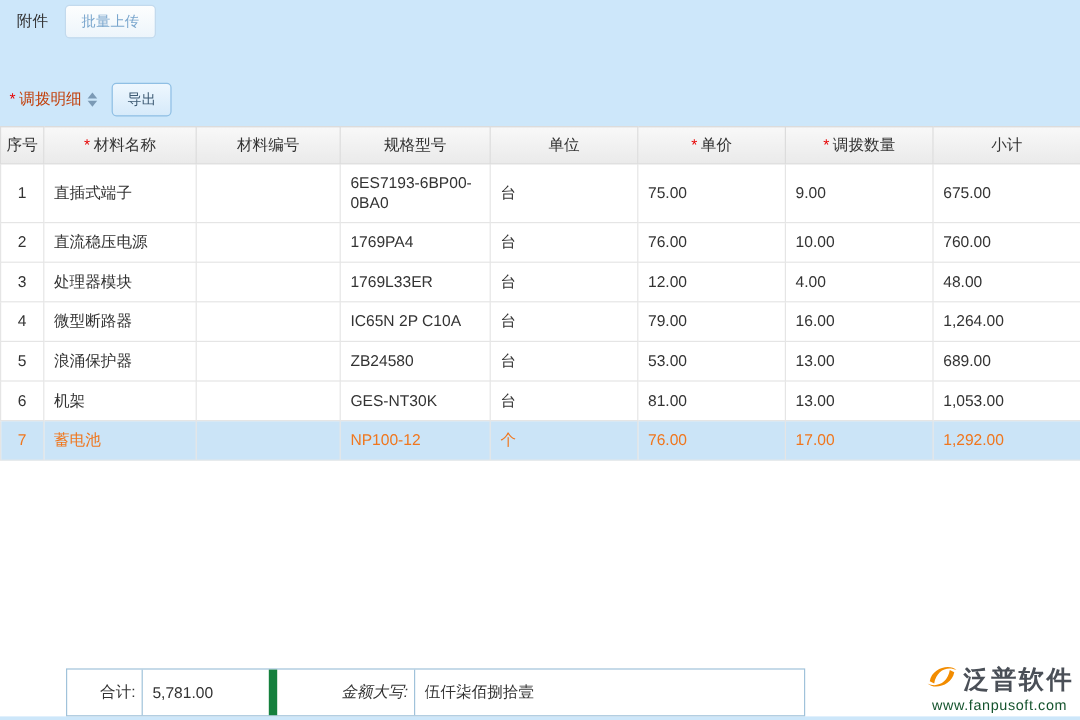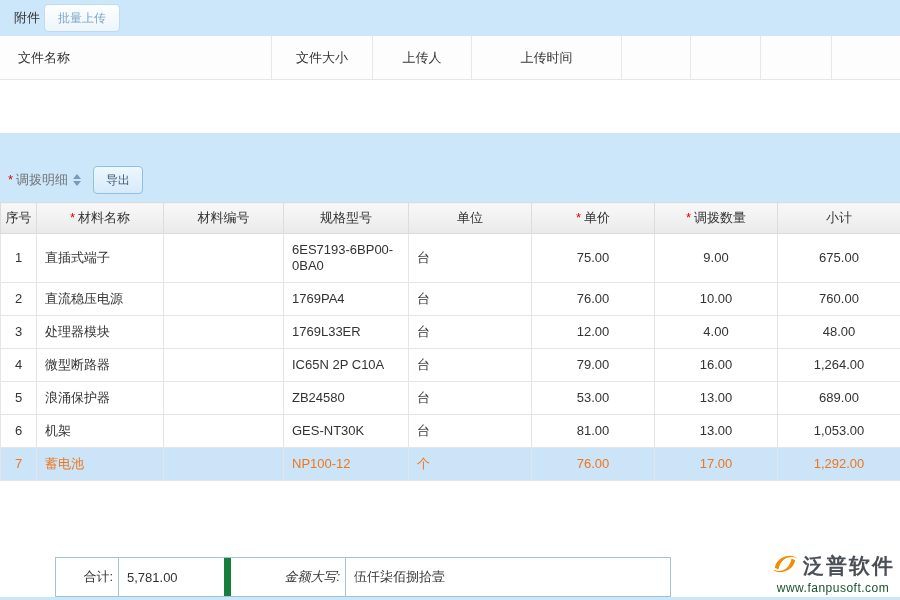--- a/index.html
+++ b/index.html
@@ -5,59 +5,59 @@
   * { margin:0; padding:0; box-sizing:border-box; }
   html,body { width:900px; height:600px; }
   body {
     font-family:"Liberation Sans","DejaVu Sans",sans-serif;
     font-size:13px; color:#333;
     background:#cde7fa; overflow:hidden;
   }
   .page { width:900px; height:600px; display:flex; flex-direction:column; position:relative; }
 
   
-  .topbar { height:36px; display:flex; align-items:center; padding-left:14px; gap:4px; flex:0 0 auto; }
+  .topbar { height:36px; display:flex; align-items:center; padding-left:14px; gap:14px; flex:0 0 auto; }
   .sec-label { color:#333; }
   .btn { font-family:inherit; font-size:12px; cursor:pointer; border-radius:4px; line-height:1; }
   .btn-upload { padding:7px 13px; background:linear-gradient(#fdfefe,#edf5fb); border:1px solid #c3daed; color:#7aa6cd;font-family:Liberation Serif, serif; }
 
   
   .att { background:#fff; height:97px; flex:0 0 auto; }
   .att-header { display:flex; height:44px; border-bottom:1px solid #e7e7e7; background:#fdfdfd; }
   .att-cell { display:flex; align-items:center; justify-content:center; border-right:1px solid #e7e7e7; color:#333; }
   .att-cell:last-child { border-right:none; }
   .att-c0 { width:272px; justify-content:flex-start; padding-left:18px; }
   .att-c1 { width:101px; } .att-c2 { width:99px; } .att-c3 { width:150px; }
   .att-c4 { width:69px; } .att-c5 { width:70px; } .att-c6 { width:71px; } .att-c7 { width:68px; }
   .att-body { height:52px; background:#fff; }
 
   .gap { height:24px; flex:0 0 auto; }
 
   
   .toolbar { height:45px; display:flex; align-items:center; padding-left:8px; flex:0 0 auto; }
   .req { color:#e60000; margin-right:3px; }
-  .sec-title { color:#737373; }
+  .sec-title { color:#c2410c; }
   .sort-icon { display:inline-flex; flex-direction:column; align-items:center; margin-left:5px; cursor:pointer; }
   .tri-up { width:0; height:0; border-left:4px solid transparent; border-right:4px solid transparent; border-bottom:5px solid #7b9ab5; }
   .tri-down { width:0; height:0; border-left:4px solid transparent; border-right:4px solid transparent; border-top:5px solid #7b9ab5; margin-top:2px; }
   .btn-export { padding:7px 12px; margin-left:12px; background:linear-gradient(#eef7fe,#d6eafa); border:1px solid #8fbfe4; color:#3d5a73; }
 
   
   .detail-table { width:900px; border-collapse:collapse; table-layout:fixed; background:#fff; flex:0 0 auto; }
   .detail-table th {
     height:31px; font-weight:normal; color:#333; text-align:center;
     background:linear-gradient(#f8f8f8,#eaeaea);
     border:1px solid #dcdcdc; padding:0 4px;
   }
   .detail-table td {
     border:1px solid #e5e5e5; padding:8px; line-height:16px;
     word-break:break-all; background:#fff; color:#333;
   }
   .detail-table td:nth-child(1) { text-align:center; }
-  .detail-table td:nth-child(n+6) { text-align:center; }
+  .detail-table td:nth-child(n+6) { text-align:left; }
   .detail-table tr.hl td { background:#cbe4f7; color:#f0761d; }
 
   
   .bottom { flex:1 1 auto; background:#fff; position:relative; margin-bottom:3px; }
   .summary-box { position:absolute; left:55px; bottom:0; width:616px; height:40px; display:flex; border:1px solid #a0c2da; background:#fff; }
   .f-cell { display:flex; align-items:center; }
   .f-label { justify-content:flex-end; padding-right:5px; color:#333; }
   .f-value { padding-left:8px; color:#333; }
   .fw1 { width:62px; } .fw2 { width:113px; border-left:1px solid #a0c2da; border-right:7px solid #15803d; }
   .fw3 { width:114px;font-style:italic; } .fw4 { flex:1; border-left:1px solid #a0c2da; }
@@ -71,33 +71,20 @@
 </head>
 <body>
 
 <div class="page">
 
   <div class="topbar">
     <span class="sec-label">附件</span>
     <button class="btn btn-upload">批量上传</button>
   </div>
 
-  <div class="att">
-    <div class="att-header">
-        <div class="att-cell att-c0">文件名称</div>
-        <div class="att-cell att-c1">文件大小</div>
-        <div class="att-cell att-c2">上传人</div>
-        <div class="att-cell att-c3">上传时间</div>
-        <div class="att-cell att-c4"></div>
-        <div class="att-cell att-c5"></div>
-        <div class="att-cell att-c6"></div>
-        <div class="att-cell att-c7"></div>
-      </div>
-    <div class="att-body"></div>
-  </div>
 
   <div class="gap"></div>
 
   <div class="toolbar">
     <span class="req">*</span>
     <span class="sec-title">调拨明细</span>
     <span class="sort-icon">
         <i class="tri-up"></i>
         <i class="tri-down"></i>
       </span>

